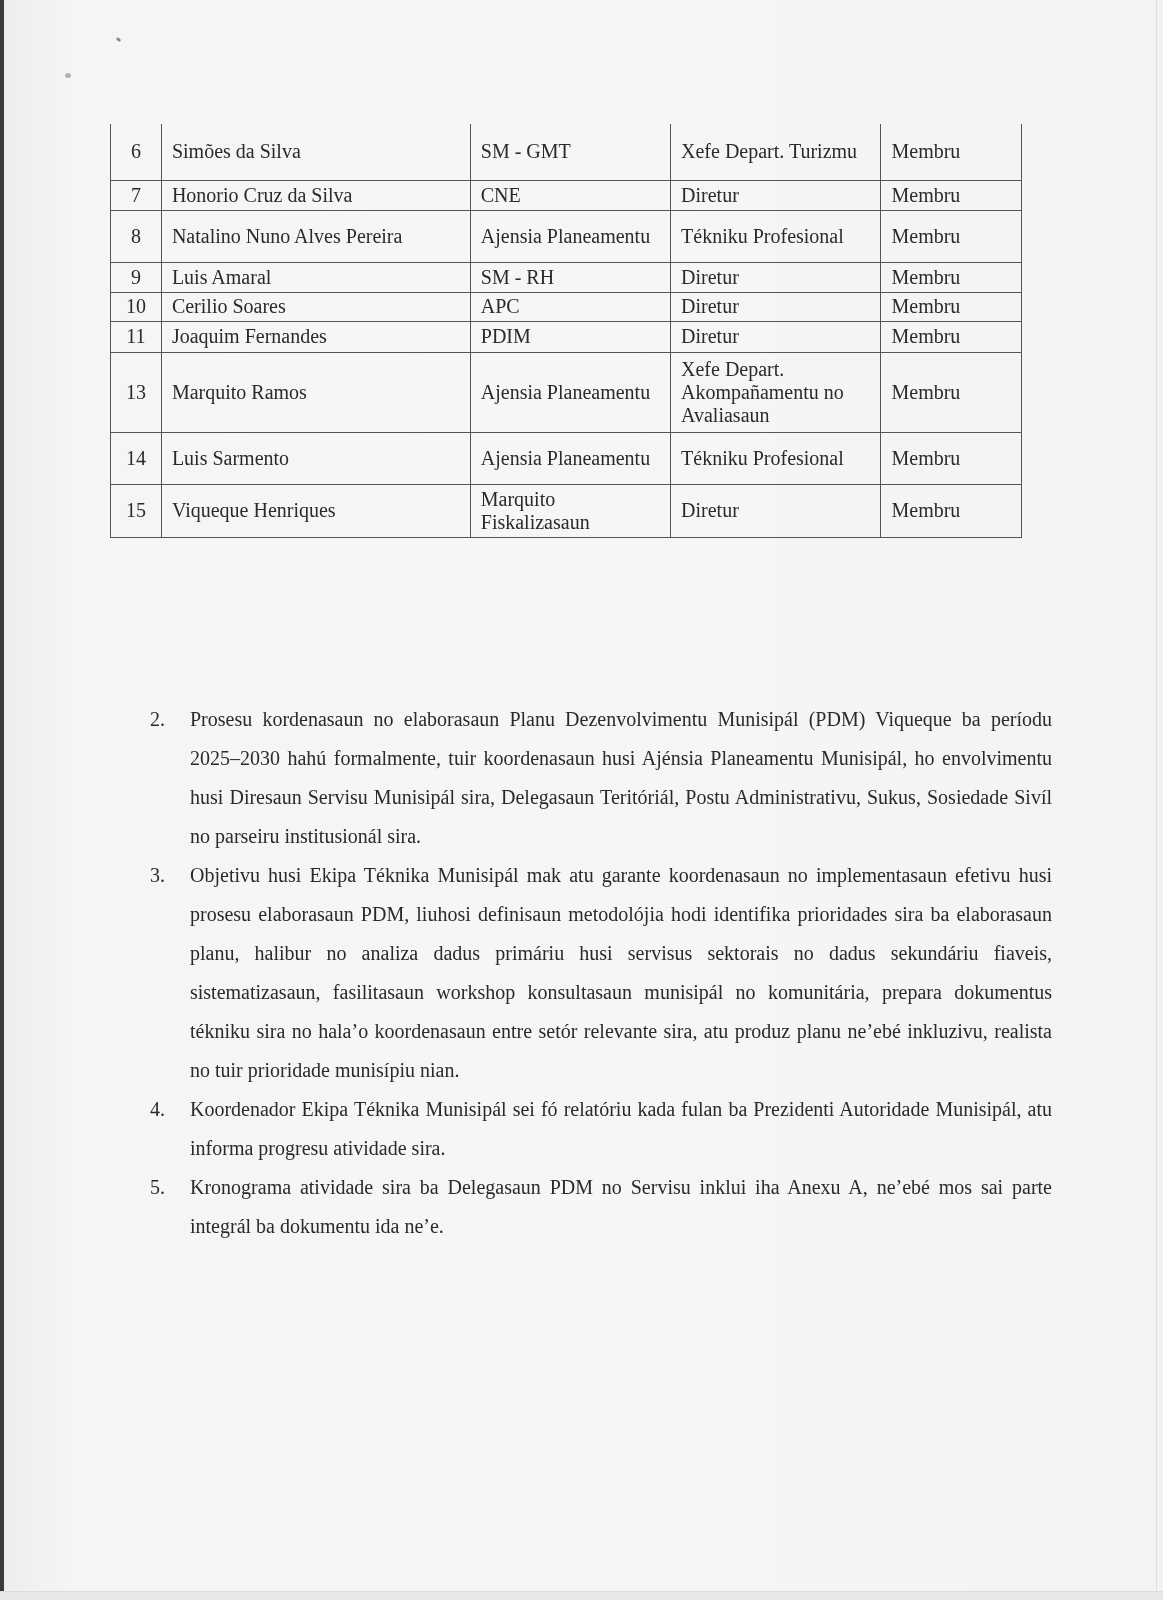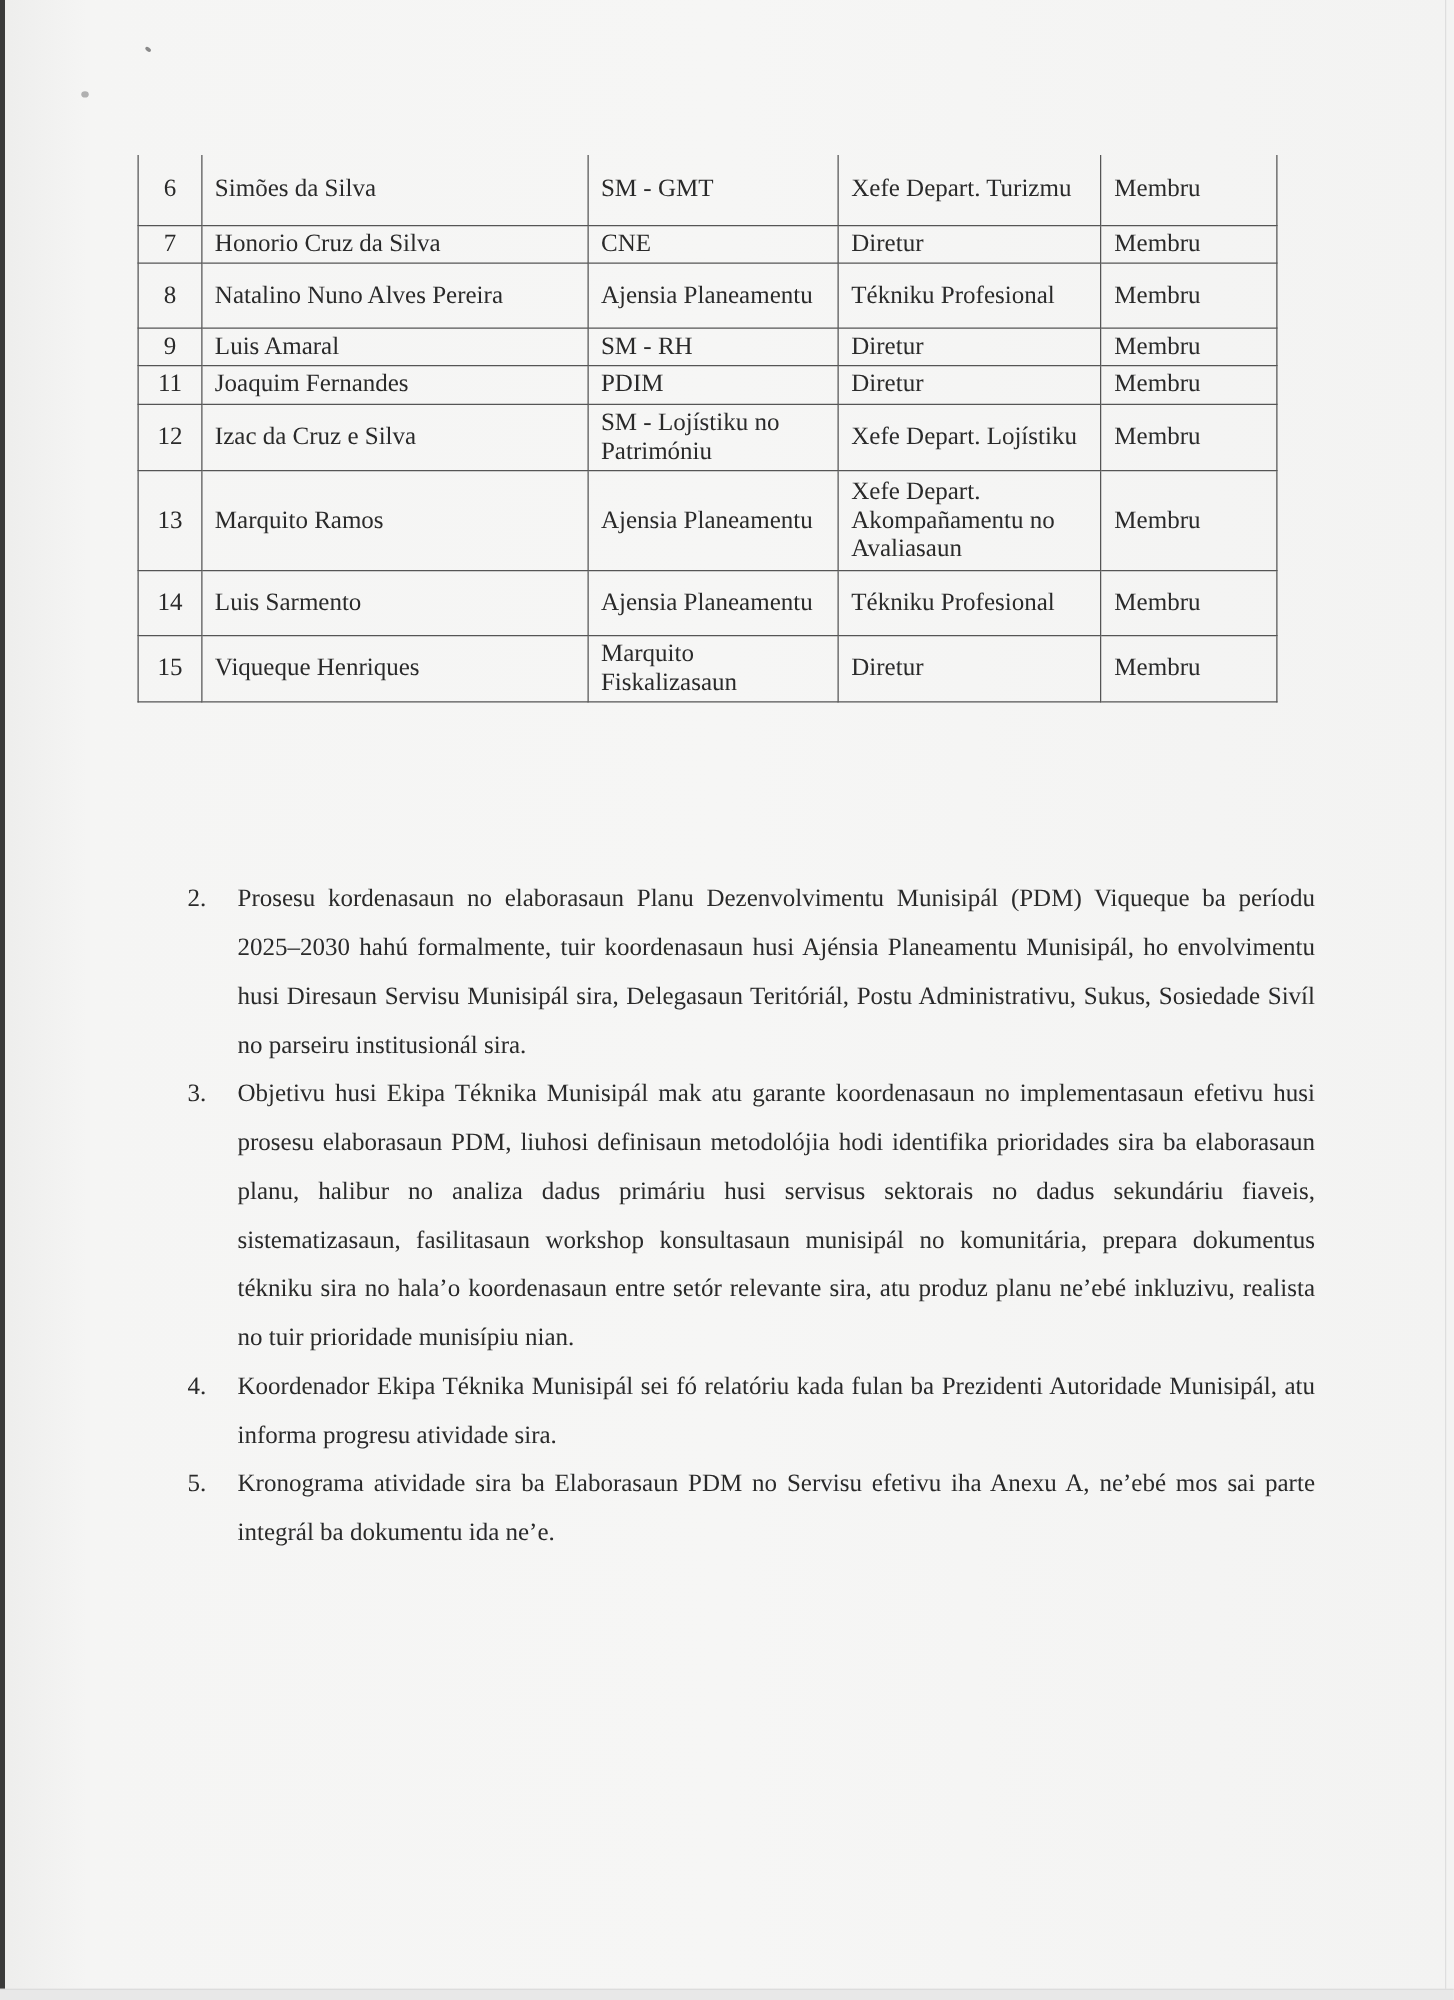--- a/index.html
+++ b/index.html
@@ -123,32 +123,32 @@
         <td class="pos">Tékniku Profesional</td>
         <td class="role">Membru</td>
       </tr>
       <tr style="height:30px;">
         <td class="num">9</td>
         <td class="name">Luis Amaral</td>
         <td class="inst">SM - RH</td>
         <td class="pos">Diretur</td>
         <td class="role">Membru</td>
       </tr>
+      <tr style="height:29px;">
+        <td class="num">10</td>
+        <td class="name">Cerilio Soares</td>
+        <td class="inst">APC</td>
+        <td class="pos">Diretur</td>
+        <td class="role">Membru</td>
+      </tr>
       <tr style="height:31px;">
         <td class="num">11</td>
         <td class="name">Joaquim Fernandes</td>
         <td class="inst">PDIM</td>
         <td class="pos">Diretur</td>
-        <td class="role">Membru</td>
-      </tr>
-      <tr style="height:53px;">
-        <td class="num">12</td>
-        <td class="name">Izac da Cruz e Silva</td>
-        <td class="inst">SM - Lojístiku no Patrimóniu</td>
-        <td class="pos">Xefe Depart. Lojístiku</td>
         <td class="role">Membru</td>
       </tr>
       <tr style="height:80px;">
         <td class="num">13</td>
         <td class="name">Marquito Ramos</td>
         <td class="inst">Ajensia Planeamentu</td>
         <td class="pos">Xefe Depart. Akompañamentu no Avaliasaun</td>
         <td class="role">Membru</td>
       </tr>
       <tr style="height:52px;">
@@ -176,16 +176,16 @@
     <li>
       <span class="num">3.</span>
       <span>Objetivu husi Ekipa Téknika Munisipál mak atu garante koordenasaun no implementasaun efetivu husi prosesu elaborasaun PDM, liuhosi definisaun metodolójia hodi identifika prioridades sira ba elaborasaun planu, halibur no analiza dadus primáriu husi servisus sektorais no dadus sekundáriu fiaveis, sistematizasaun, fasilitasaun workshop konsultasaun munisipál no komunitária, prepara dokumentus tékniku sira no hala’o koordenasaun entre setór relevante sira, atu produz planu ne’ebé inkluzivu, realista no tuir prioridade munisípiu nian.</span>
     </li>
     <li>
       <span class="num">4.</span>
       <span>Koordenador Ekipa Téknika Munisipál sei fó relatóriu kada fulan ba Prezidenti Autoridade Munisipál, atu informa progresu atividade sira.</span>
     </li>
     <li>
       <span class="num">5.</span>
-      <span>Kronograma atividade sira ba Elaborasaun PDM no Servisu efetivu iha Anexu A, ne’ebé mos sai parte integrál ba dokumentu ida ne’e.</span>
+      <span>Kronograma atividade sira ba Delegasaun PDM no Servisu inklui iha Anexu A, ne’ebé mos sai parte integrál ba dokumentu ida ne’e.</span>
     </li>
   </ol>
 </div>
 
 </body></html>

